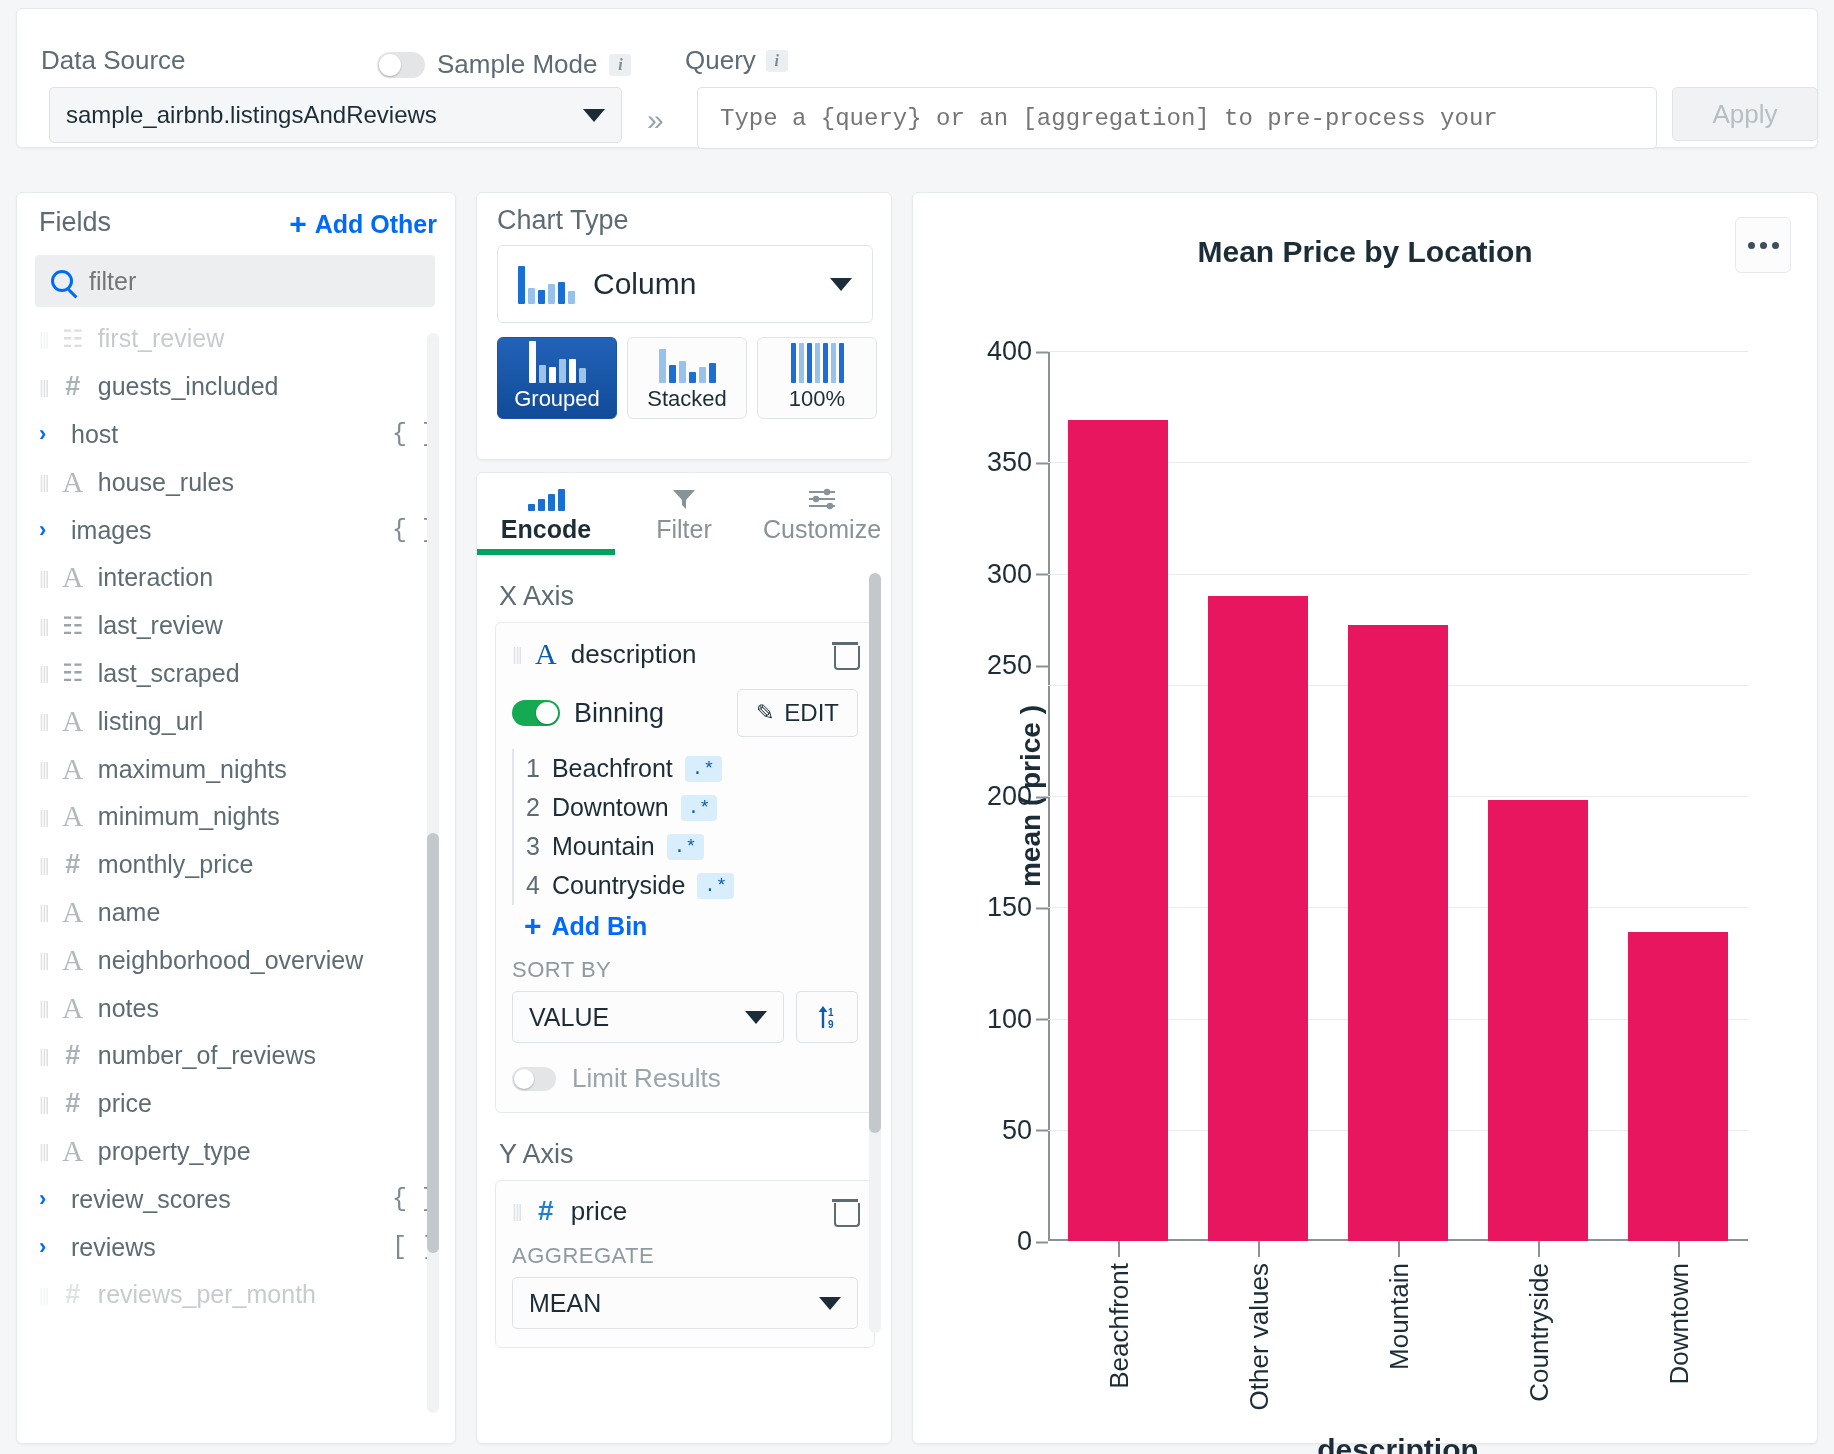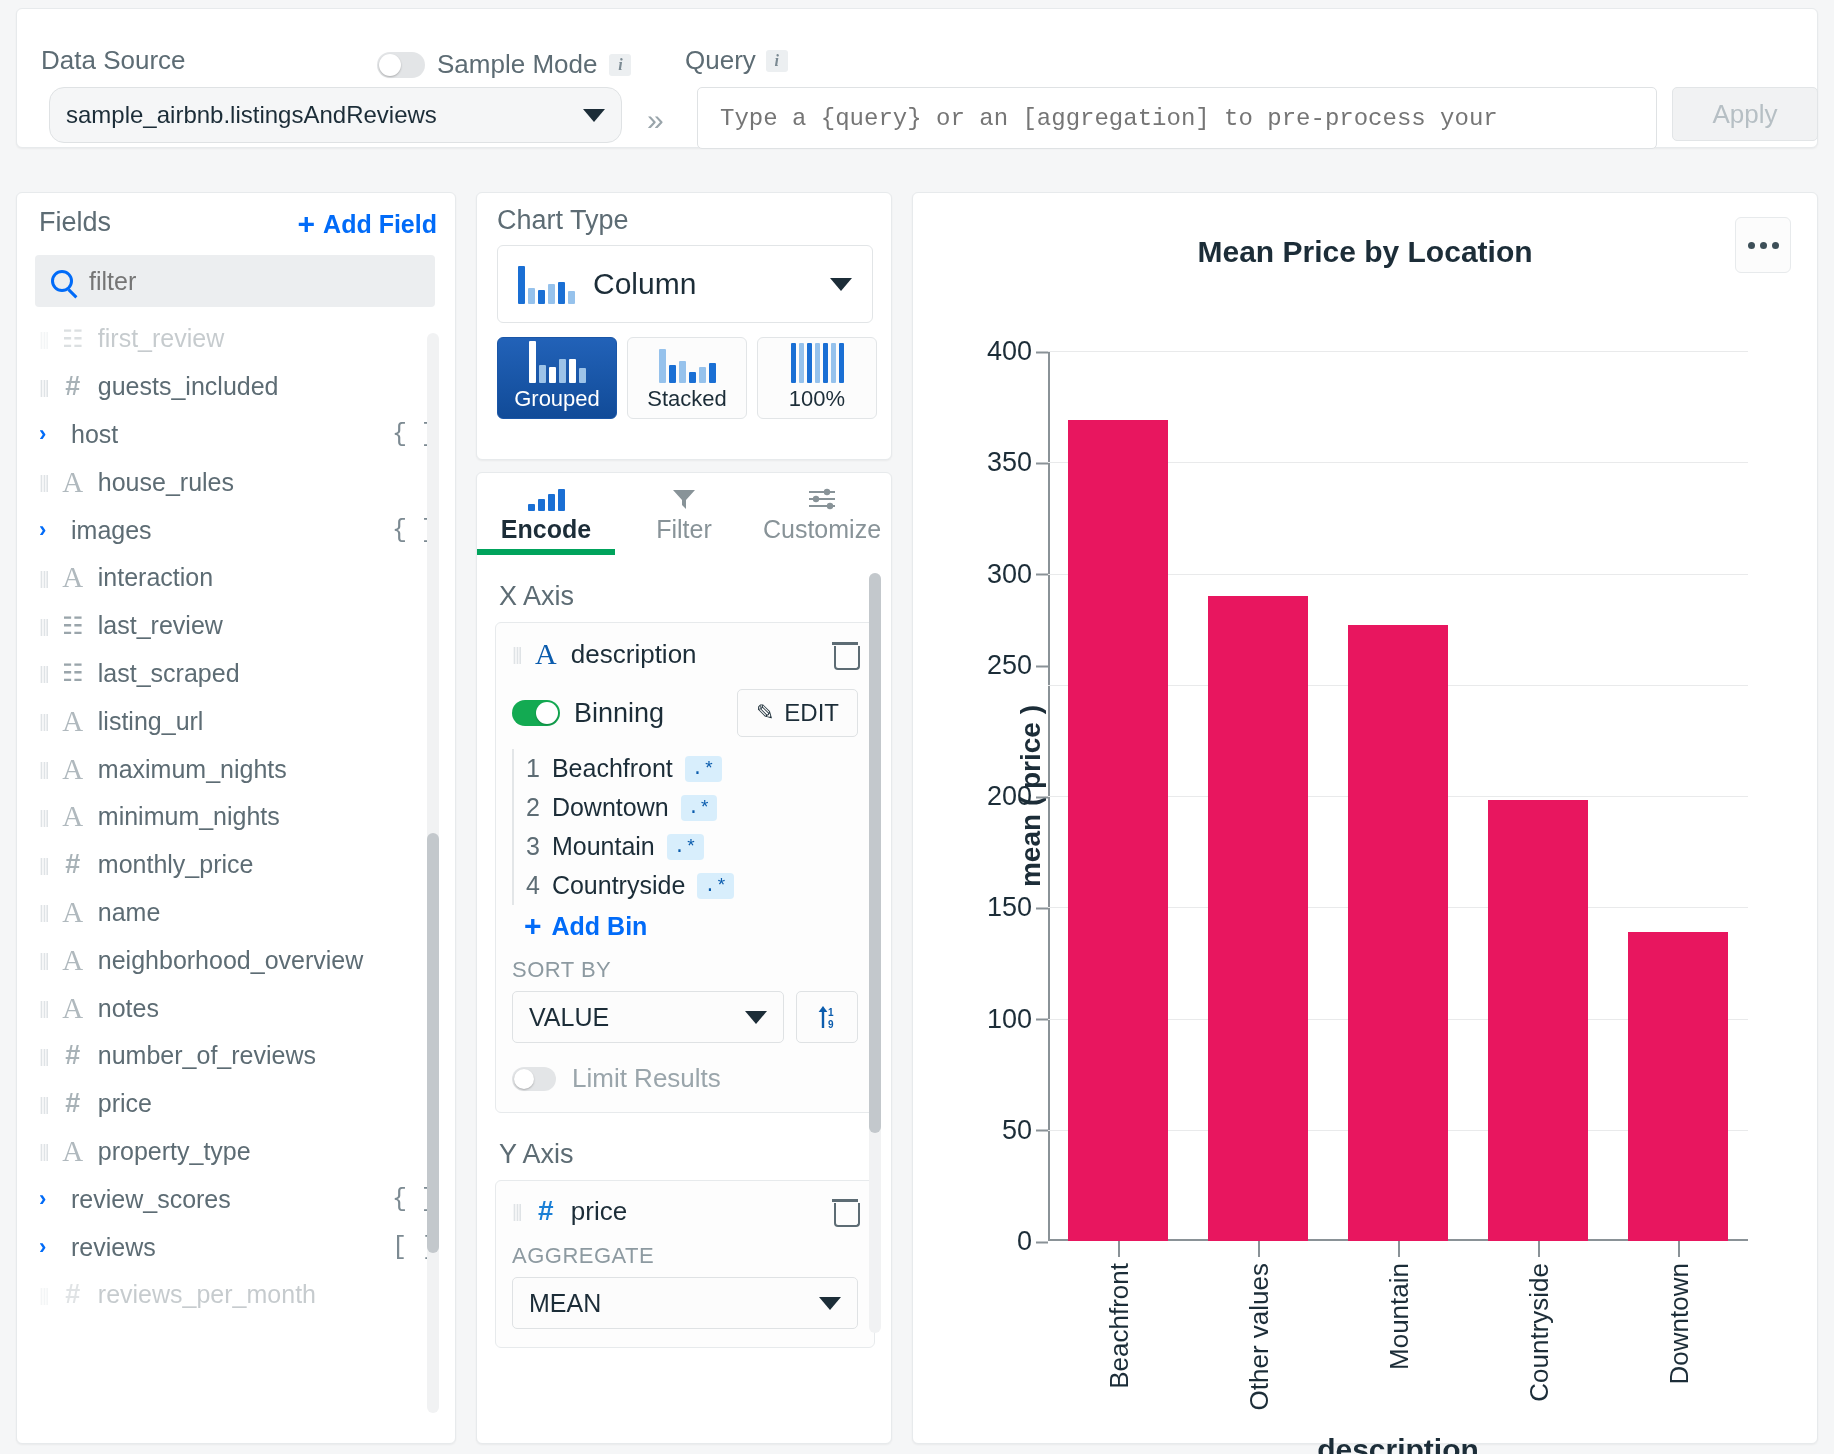--- a/index.html
+++ b/index.html
@@ -35,21 +35,21 @@
   .sample-txt{ font-size:26px; color:#5d6c74; white-space:nowrap;}
   .info-i{
     display:inline-flex; align-items:center; justify-content:center;
     width:22px;height:22px;border-radius:3px;background:#eceff1;color:#7b8a93;
     font-family:"Liberation Serif", serif; font-size:16px; font-weight:bold; font-style:italic;
   }
   .query-label{ position:absolute; left:668px; top:36px; font-size:26px; color:#5d6c74;
                 display:flex; align-items:center; gap:10px;}
   .ds-select{
     position:absolute; left:32px; top:78px; width:573px; height:56px;
-    background:#f5f6f7; border:1px solid #dfe2e4; border-radius:15px;
+    background:#f5f6f7; border:1px solid #dfe2e4; border-radius:5px;
     display:flex; align-items:center; padding:0 16px;
     font-size:24px; color:#1c2d38;
   }
   .ds-select .caret{ margin-left:auto; }
   .caret{
     width:0;height:0;border-left:11px solid transparent;border-right:11px solid transparent;
     border-top:13px solid #1c2d38;
   }
   .chev-right{ position:absolute; left:630px; top:94px; font-size:30px; color:#9aa5ab; }
   .query-input{
@@ -278,21 +278,21 @@
   <input class="query-input" placeholder="Type a {query} or an [aggregation] to pre-process your" style="">
 
   <button class="apply-btn">Apply</button>
 </div>
 
 <div class="fields-panel">
   <div class="fields-head">
     <div class="fields-title">Fields</div>
     <div class="add-field">
       <span class="plus">+</span>
-      <span>Add Field</span>
+      <span>Add Other</span>
     </div>
   </div>
 
   <div class="filter-box">
     <span class="mag"></span>
     <input class="filter-input" placeholder="filter" style="">
   </div>
 
   <div class="fields-list" id="fields-list">
       <div class="field-row f-fade">

